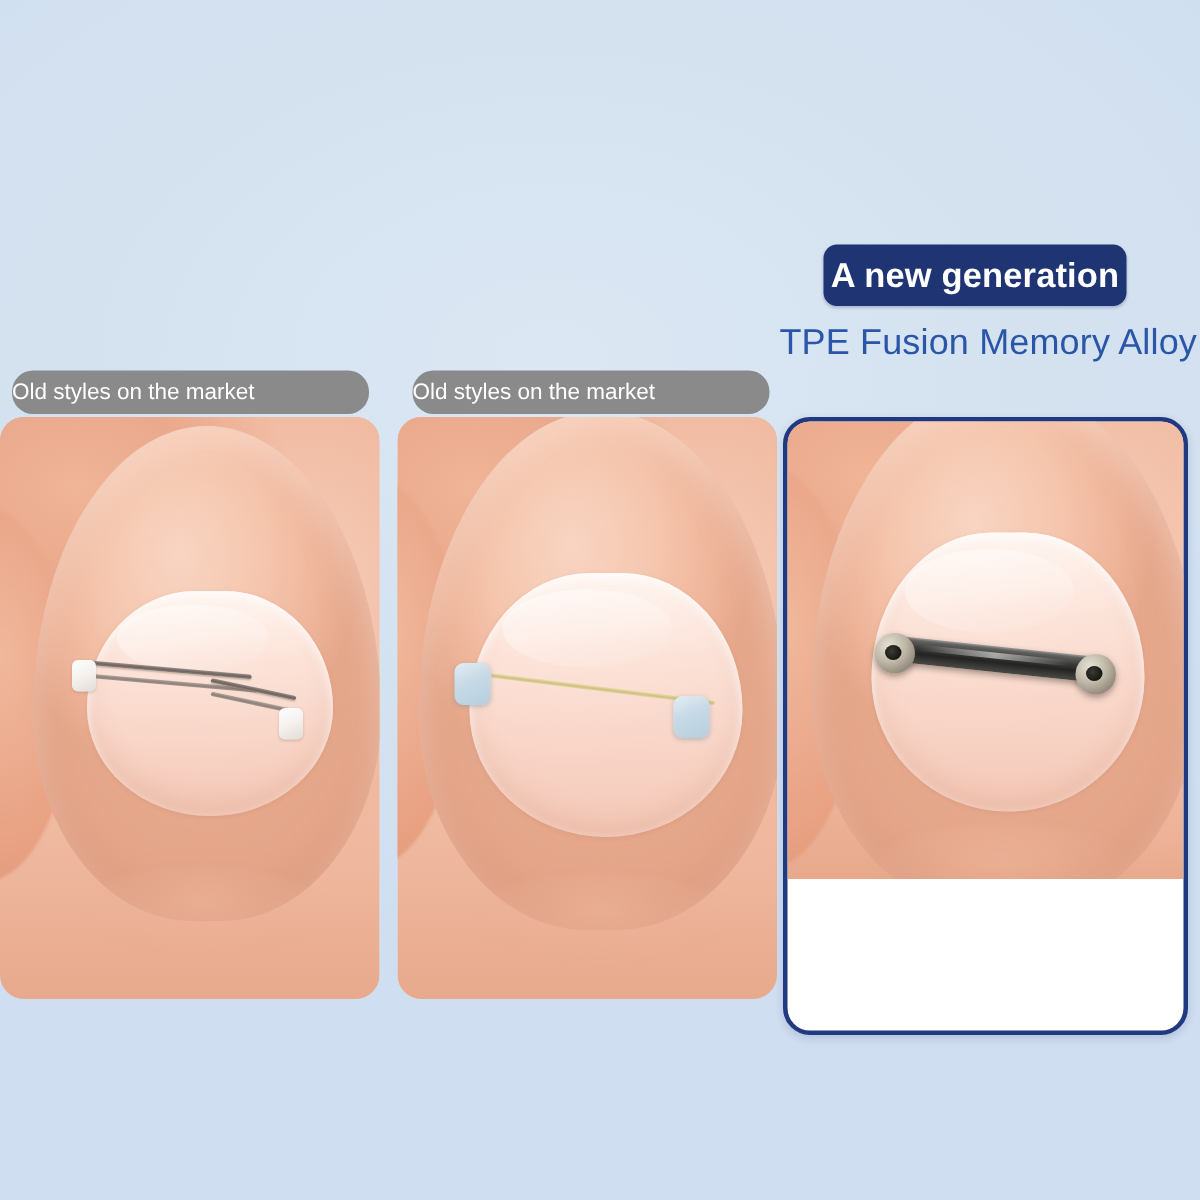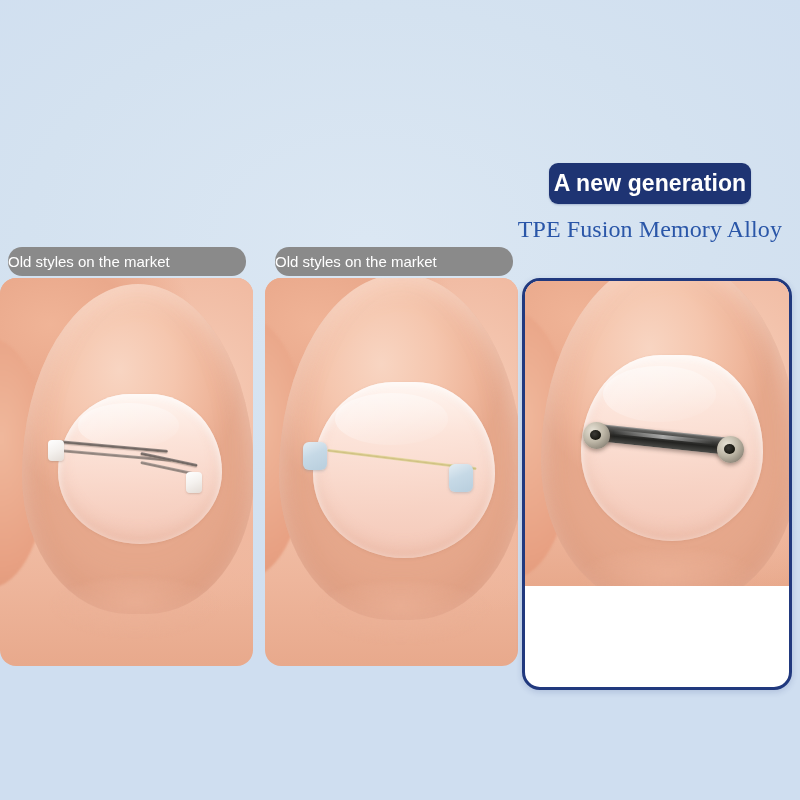--- a/index.html
+++ b/index.html
@@ -22,21 +22,21 @@
     background:#1e3473;border-radius:9px;
     display:flex;align-items:center;justify-content:center;
     box-shadow:0 1px 2px rgba(30,52,115,.25);
   }
   .badge span{
     color:#ffffff;font-size:23px;font-weight:600;letter-spacing:.1px;white-space:nowrap;
   }
   .subtitle{
     position:absolute;left:440px;top:213px;width:360px;height:32px;
     display:flex;align-items:center;justify-content:flex-end;
-    padding-right:18px;box-sizing:border-box;font-family:Liberation Serif, serif;
+    padding-right:2px;box-sizing:border-box;
   }
   .subtitle span{
     color:#2a56a8;font-size:24px;font-weight:500;letter-spacing:.1px;white-space:nowrap;
   }
 
   
   .tag{
     position:absolute;top:247px;height:29px;
     background:#8a8a8a;border-radius:14px;
     display:flex;align-items:center;justify-content:flex-start;

